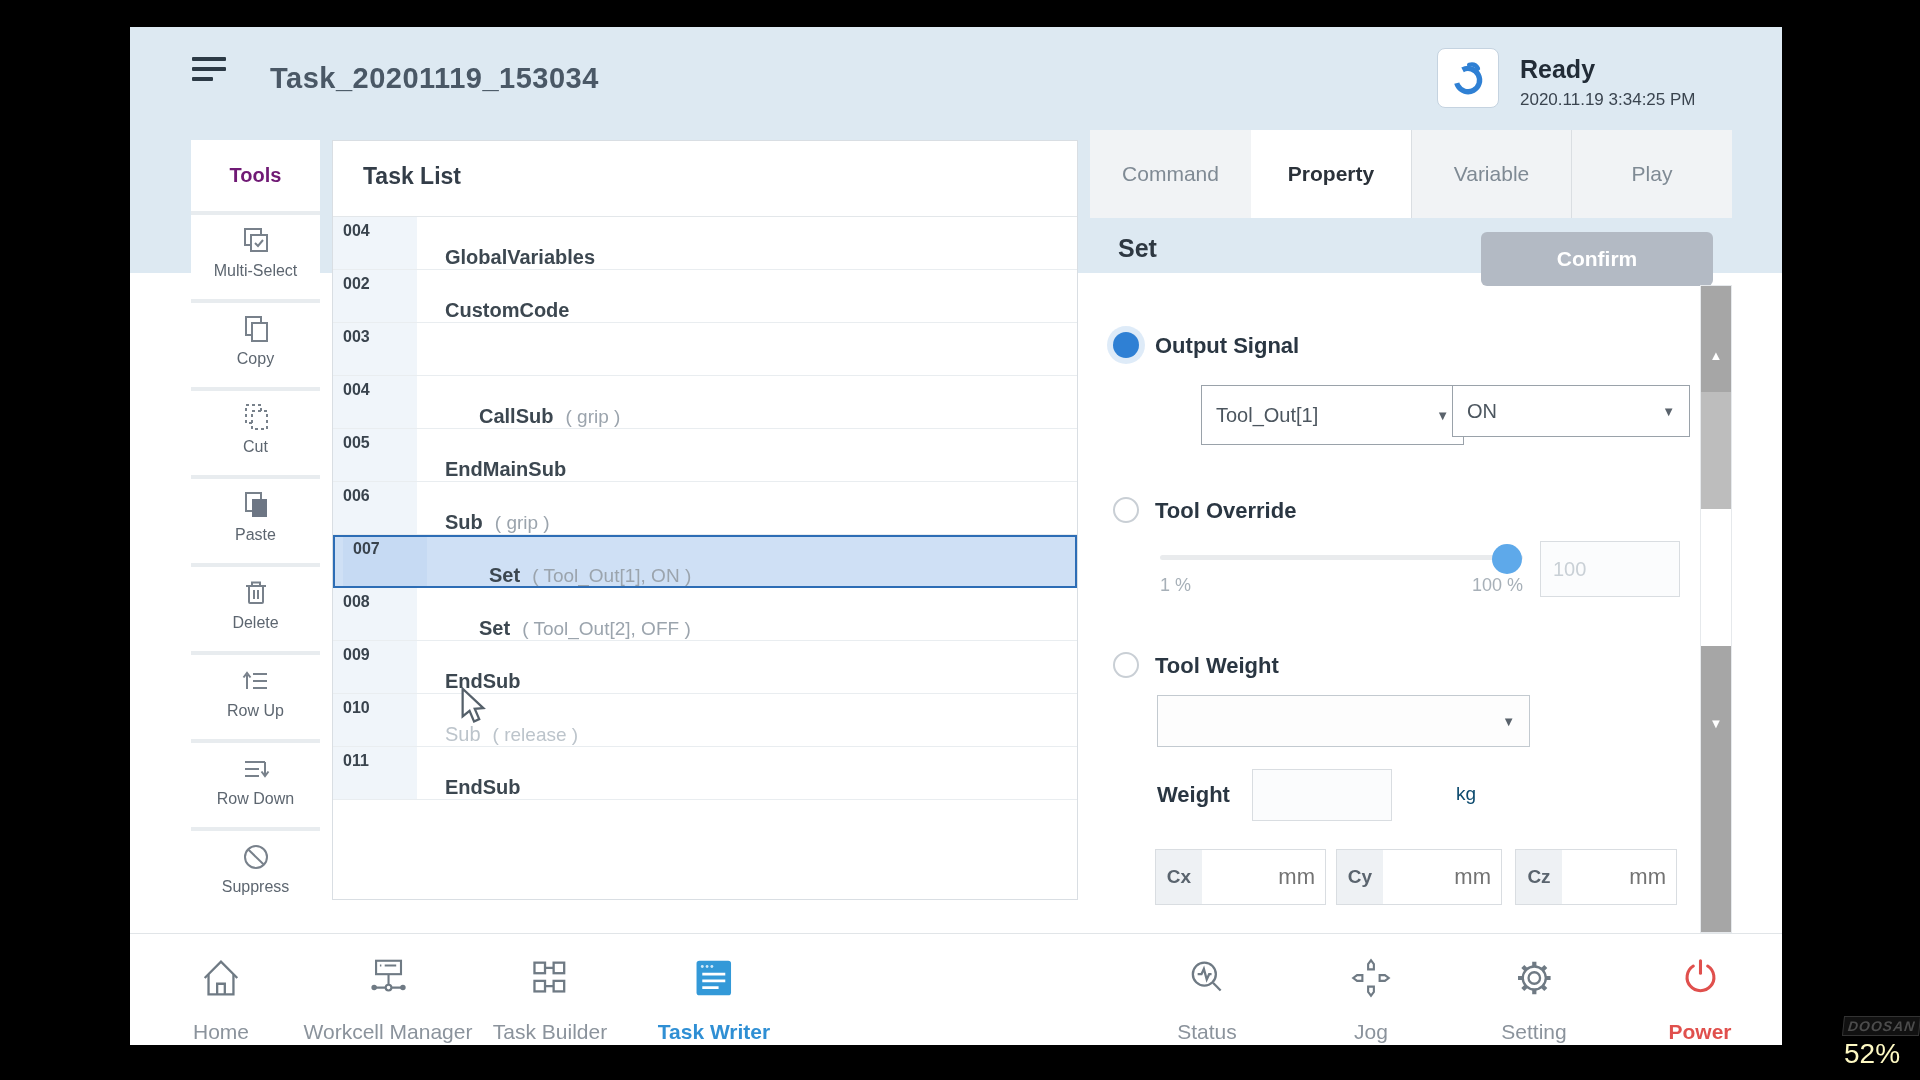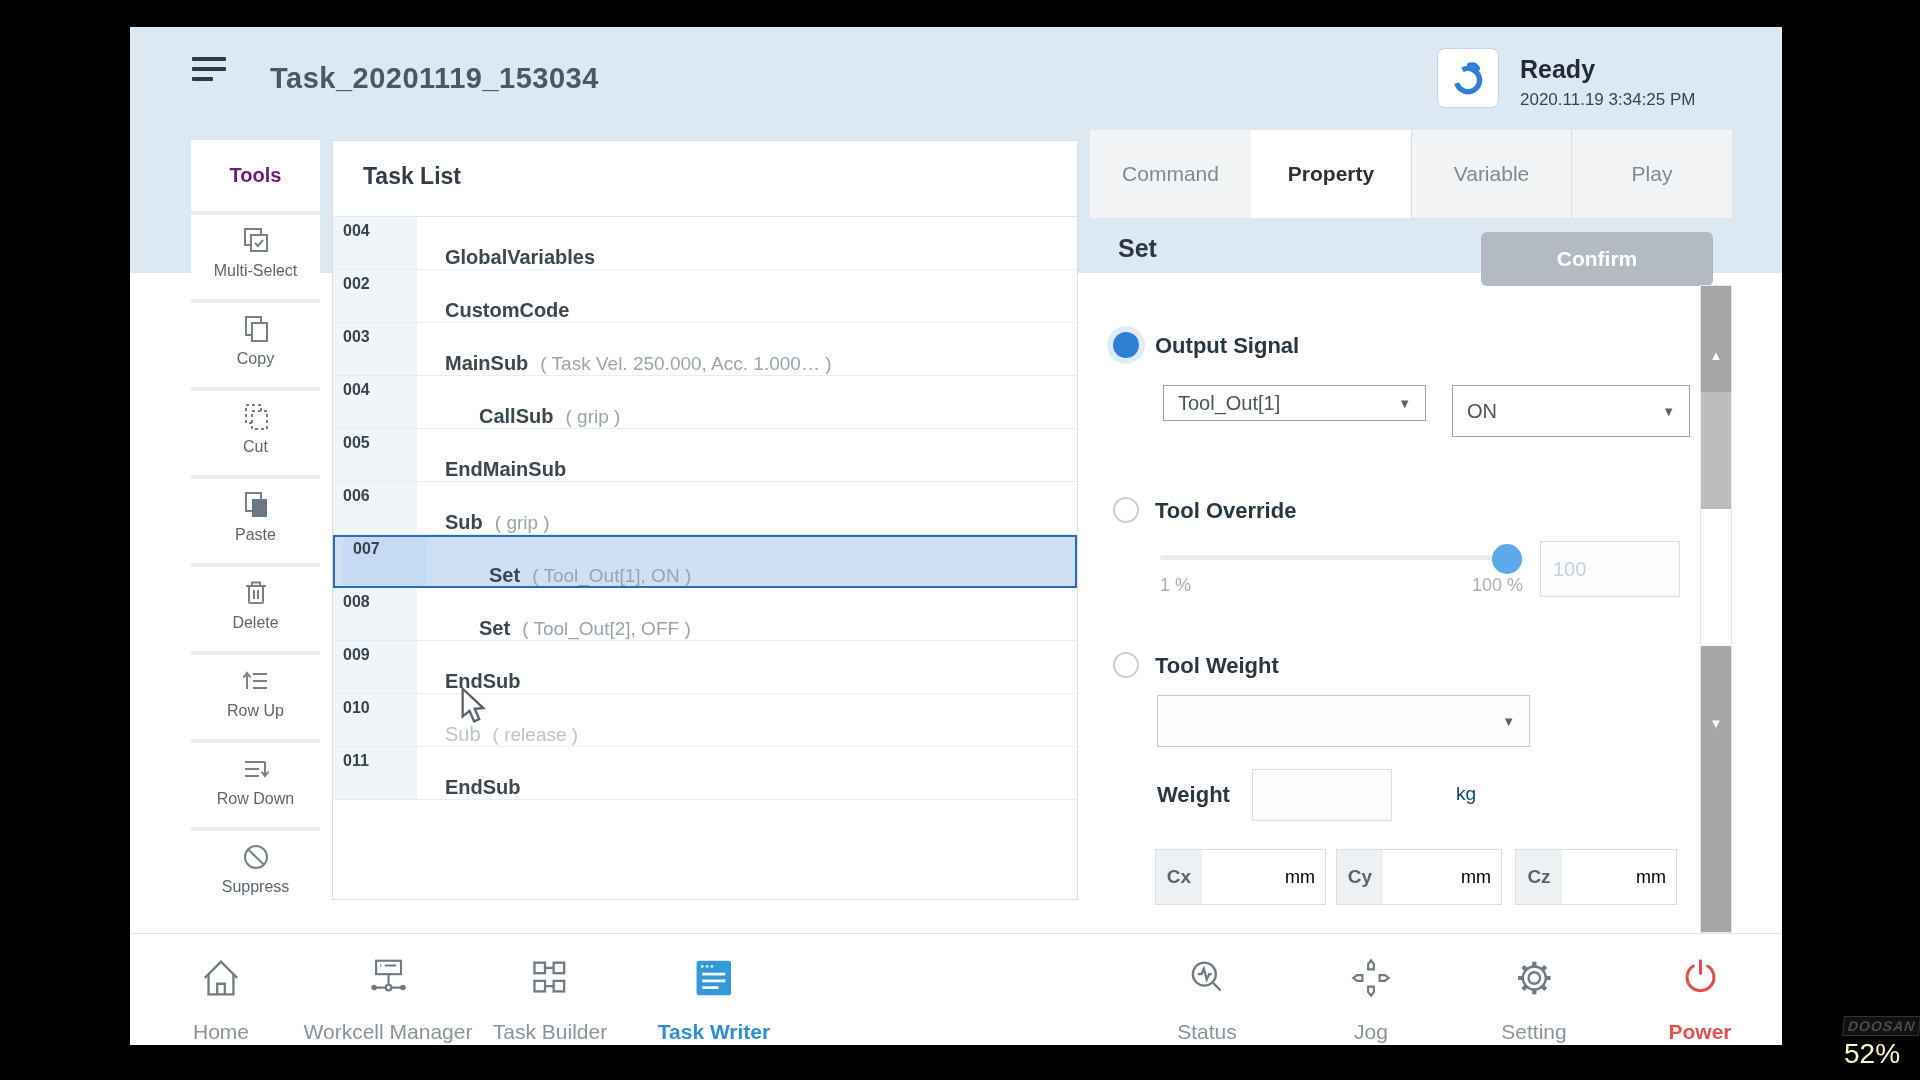--- a/index.html
+++ b/index.html
@@ -63,21 +63,21 @@
   .slider-thumb{left:1362px;top:517px;width:30px;height:30px;border-radius:50%;background:#5ea9ea;cursor:pointer;}
   .range-label{font-size:18px;color:#a7b0b8;}
   .ghost-input{background:#fbfcfd;border:1px solid #d9dde1;box-sizing:border-box;display:flex;align-items:center;
     padding:0 12px;font-size:20px;color:#c9d0d6;}
   .unit{font-size:19px;color:#0c4a6e;margin-left:48px;}
   .cbox{top:822px;height:56px;background:#fff;border:1px solid #d9dde1;box-sizing:border-box;display:flex;
     align-items:stretch;}
   .cbox .chip{width:46px;background:#eef1f4;display:flex;align-items:center;justify-content:center;
     font-size:19px;font-weight:bold;color:#5a646e;}
   .cbox .cunit{flex:1;display:flex;align-items:center;justify-content:flex-end;padding-right:10px;
-    font-size:18px;color:#000000;}
+    font-size:22px;color:#737373;}
   .scrollbar{left:1570px;top:258px;width:32px;height:648px;background:#fff;border:1px solid #e6e9ec;box-sizing:border-box;}
   .sb-seg{position:absolute;left:0;width:30px;text-align:center;color:#fff;font-size:13px;}
   .sb-up{top:0;height:106px;background:#a6a6a6;cursor:pointer;}
   .sb-thumb{top:106px;height:117px;background:#bdbdbd;cursor:pointer;}
   .sb-down{top:360px;height:286px;background:#a6a6a6;cursor:pointer;}
   .sb-arrow{position:absolute;left:0;width:30px;}
 
   
   .nav-divider{left:0;top:906px;width:1652px;height:1px;background:#e1e5e8;}
   .nav-item{top:928px;transform:translateX(-50%);text-align:center;cursor:pointer;}
@@ -208,24 +208,20 @@
       </div>
       <div class="t-row">
         <div class="t-num">002</div>
         <div class="t-cmd">
             <span class="cmd-name">CustomCode</span>
             <span class="cmd-args"></span>
           </div>
       </div>
       <div class="t-row">
         <div class="t-num">003</div>
-        <div class="t-cmd">
-            <span class="cmd-name">MainSub</span>
-            <span class="cmd-args">( Task Vel. 250.000, Acc. 1.000… )</span>
-          </div>
       </div>
       <div class="t-row ind1">
         <div class="t-num">004</div>
         <div class="t-cmd">
             <span class="cmd-name">CallSub</span>
             <span class="cmd-args">( grip )</span>
           </div>
       </div>
       <div class="t-row">
         <div class="t-num">005</div>
@@ -286,21 +282,21 @@
   <div class="abs tab first" style="left:960px;width:161px">Command</div>
   <div class="abs tab active" style="left:1121px;width:160px">Property</div>
   <div class="abs tab" style="left:1281px;width:160px">Variable</div>
   <div class="abs tab" style="left:1441px;width:161px">Play</div>
 
   <div class="abs set-heading">Set</div>
   <div class="abs confirm-btn">Confirm</div>
 
   <div class="abs radio on" style="left:983px;top:305px"></div>
   <div class="abs opt-label" style="left:1025px;top:306px">Output Signal</div>
-  <div class="abs dd" style="left:1033px;top:358px;width:263px;height:36px">
+  <div class="abs dd" style="left:1071px;top:358px;width:263px;height:60px">
     <span>Tool_Out[1]</span>
     <span class="caret">▼</span>
   </div>
   <div class="abs dd" style="left:1322px;top:358px;width:238px;height:52px">
     <span>ON</span>
     <span class="caret">▼</span>
   </div>
 
   <div class="abs radio off" style="left:983px;top:470px"></div>
   <div class="abs opt-label" style="left:1025px;top:471px">Tool Override</div>

